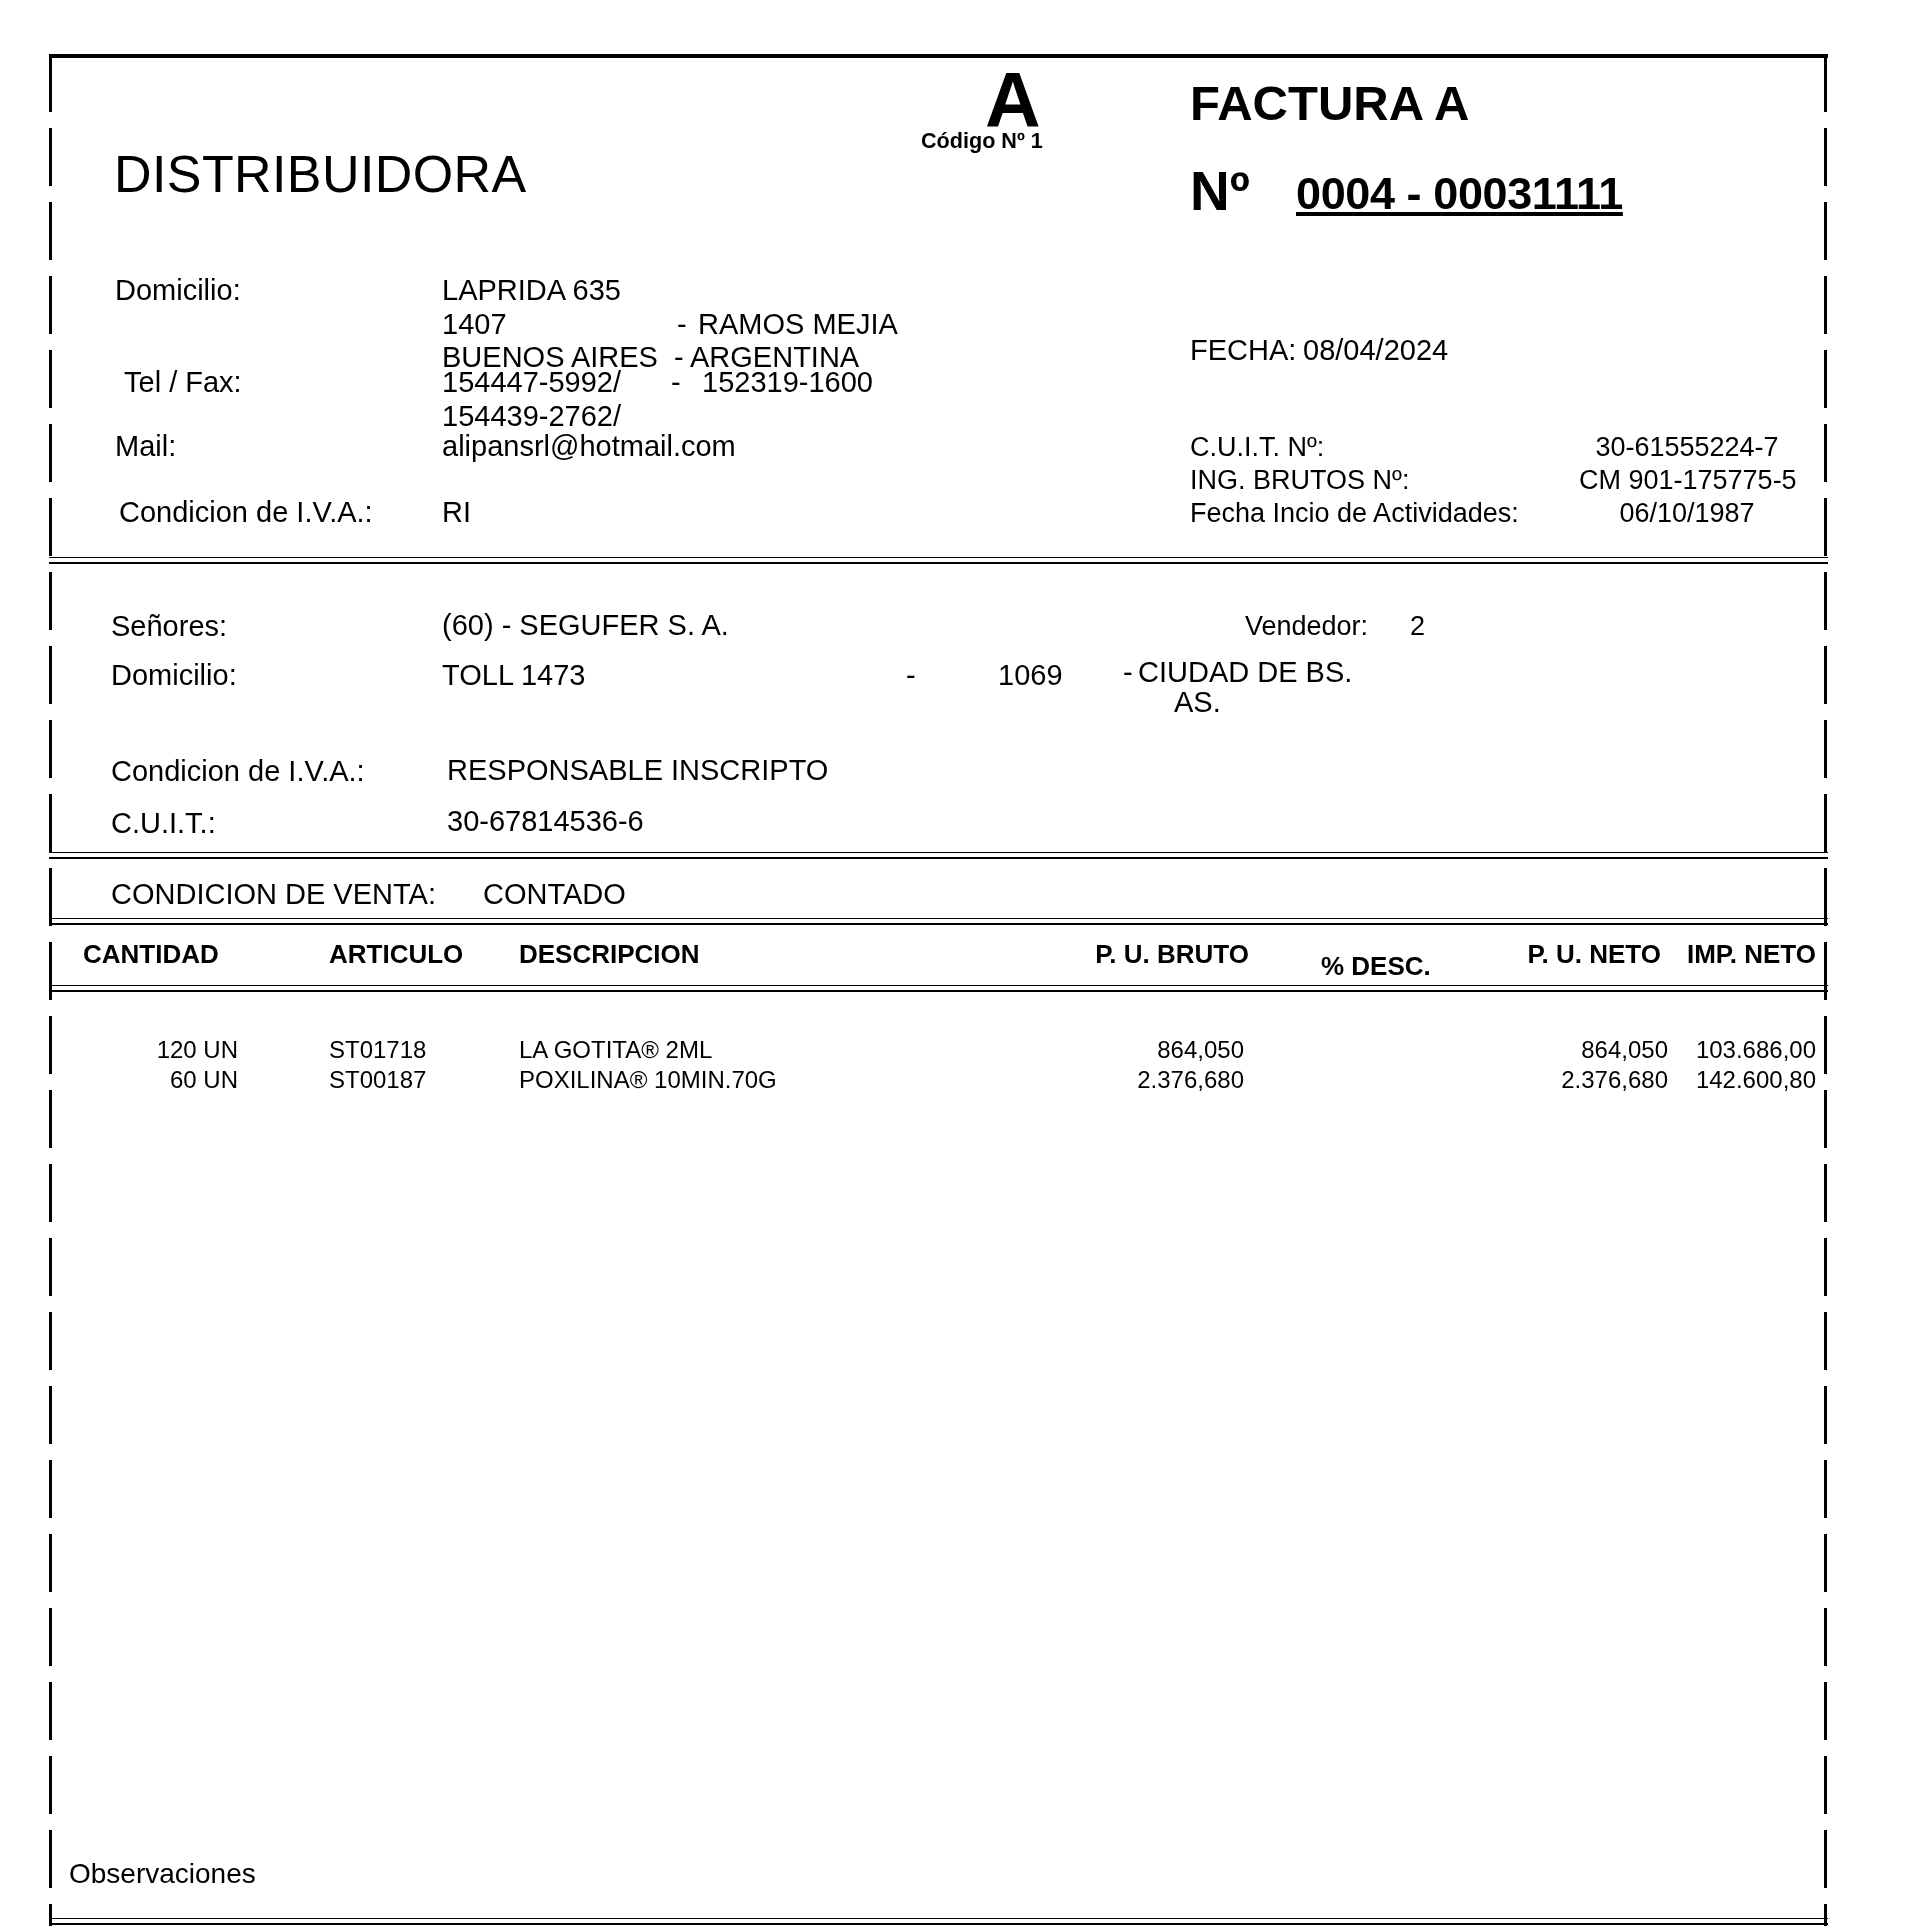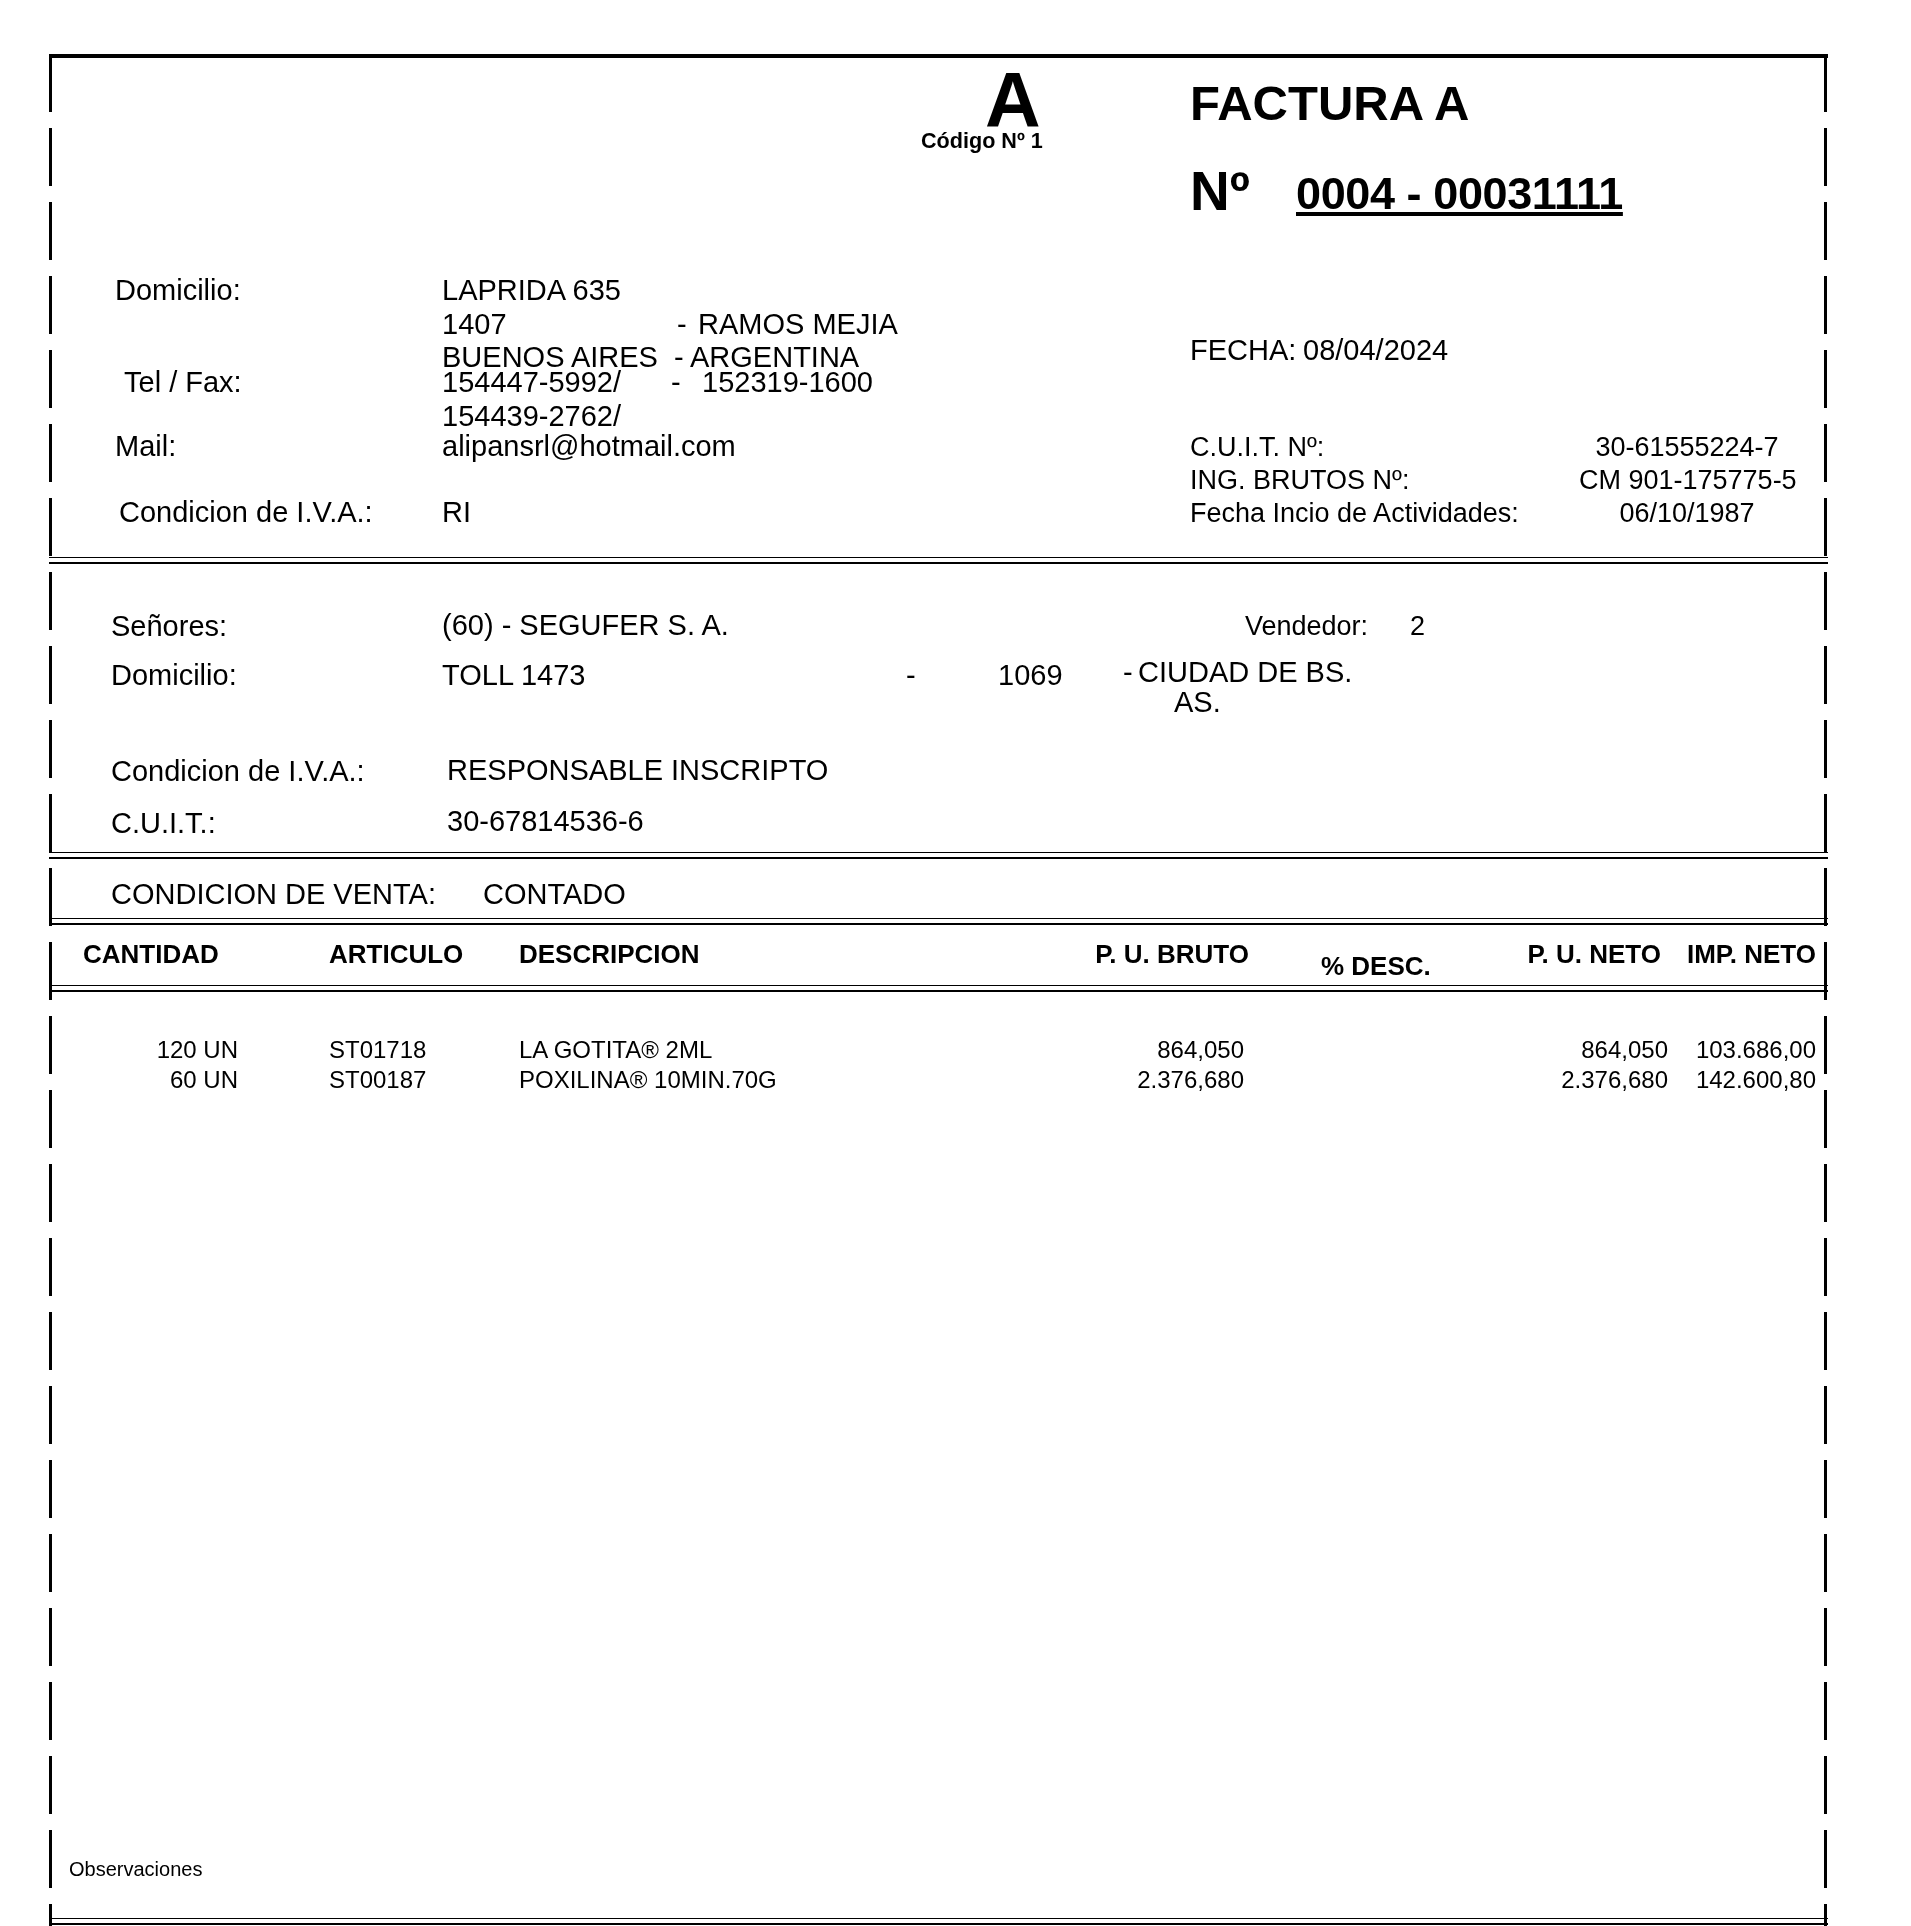--- a/index.html
+++ b/index.html
@@ -11,21 +11,21 @@
   .vdash{position:absolute; top:54px; height:2591px; width:2.7px;
     background:repeating-linear-gradient(180deg,#000 0px,#000 58px,transparent 58px,transparent 74px);}
   .hline{position:absolute; left:49px; width:1779px; background:#000;}
   .dline{position:absolute; left:49px; width:1779px; height:7.3px; box-sizing:border-box;
     border-top:1.9px solid #000; border-bottom:2.3px solid #000;}
   
   .t{position:absolute; white-space:nowrap; line-height:1.12;}
   .b{font-weight:bold;}
   .right{text-align:right;}
   .center{text-align:center;}
-  .f62{font-size:20px;} .f70{font-size:27px;} .f76{font-size:29px;}
+  .f62{font-size:28px;} .f70{font-size:27px;} .f76{font-size:29px;}
   .f56{font-size:21.6px;} .f126{font-size:49px;} .f135{font-size:52px;}
   .f118{font-size:45px;text-decoration:underline;} .f142{font-size:55px;} .f200{font-size:77px;} .f68{font-size:26px;}
   .company{line-height:57px; letter-spacing:0.4px;}
   .num{letter-spacing:-0.4px;}
   
   .item-row{position:absolute; left:0; width:1911px; height:29px;}
   .cell{position:absolute; font-size:24px; white-space:nowrap;}
   .c-qty{left:116px; width:122px; text-align:right;}
   .c-code{left:329px;}
   .c-desc{left:519px;}
@@ -43,20 +43,21 @@
   <div class="vdash" style="left:49px;"></div>
   <div class="vdash" style="left:1824px;"></div>
 
   <div class="dline" style="top:557px;"></div>
   <div class="dline" style="top:852px;"></div>
   <div class="dline" style="top:918px;"></div>
   <div class="dline" style="top:985px;"></div>
   <div class="dline" style="top:1918px;"></div>
 
   <div class="t f135 company" style="left:114px;top:146px;">
+    <div>DISTRIBUIDORA</div>
   </div>
 
   <div class="t f76" style="left:115px;top:274px;">Domicilio:</div>
   <div class="t f76" style="left:442px;top:274px;">LAPRIDA 635</div>
   <div class="t f76" style="left:442px;top:308px;">1407</div>
   <div class="t f76" style="left:677px;top:308px;">-</div>
   <div class="t f76" style="left:698px;top:308px;">RAMOS MEJIA</div>
   <div class="t f76" style="left:442px;top:341px;">BUENOS AIRES</div>
   <div class="t f76" style="left:674px;top:341px;">-</div>
   <div class="t f76" style="left:690px;top:341px;">ARGENTINA</div>

